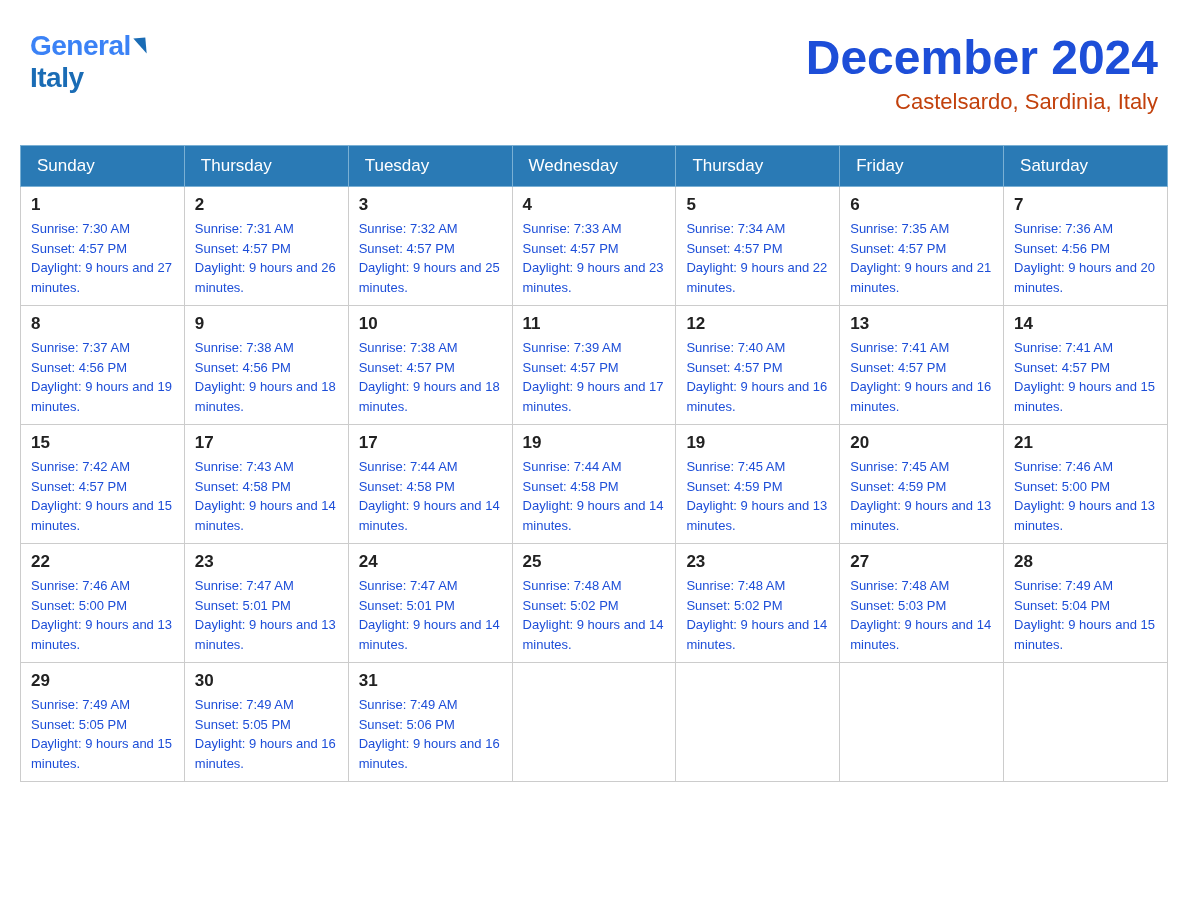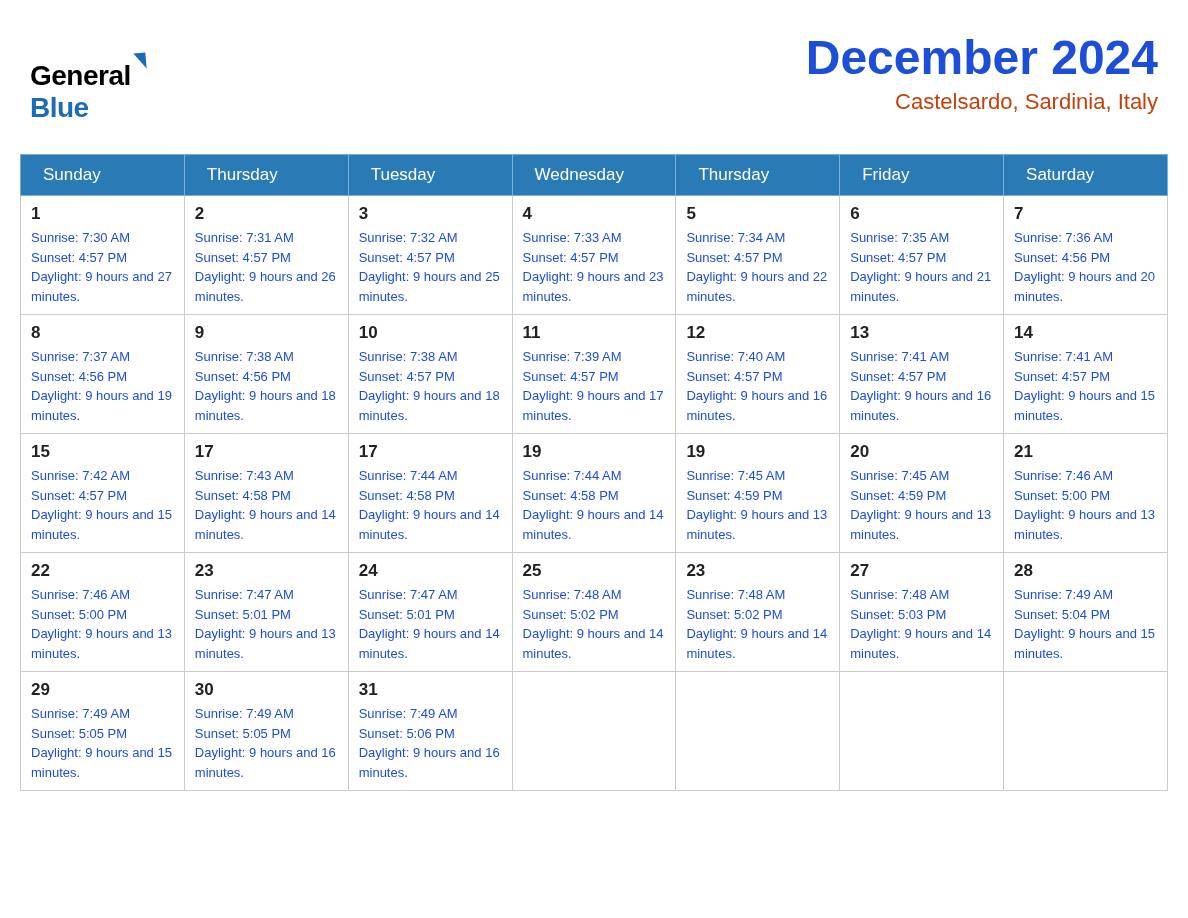--- a/index.html
+++ b/index.html
@@ -18,23 +18,22 @@
       padding: 10px 10px 10px 10px;
     }
     .logo {
       display: flex;
       flex-direction: column;
       align-items: flex-start;
     }
     .logo-general {
       font-size: 28px;
       font-weight: bold;
-      color: #000000;
+      color: #3b82f6;
       letter-spacing: -0.5px;
-      margin-top: 30px;
     }
     .logo-blue {
       font-size: 28px;
       font-weight: bold;
       color: #1a6cb5;
       letter-spacing: -0.5px;
     }
     .logo-line1 {
       display: flex;
       align-items: center;
@@ -55,21 +54,21 @@
     .calendar {
       width: 100%;
       border-collapse: collapse;
       border: 1px solid #aaaaaa;
     }
     .calendar th {
       background-color: #2a7ab5;
       color: #ffffff;
       font-size: 17px;
       font-weight: normal;
-      padding: 10px 22px;
+      padding: 10px 16px;
       text-align: left;
       border: 1px solid #7ab0d4;
     }
     .calendar td {
       border: 1px solid #cccccc;
       vertical-align: top;
       padding: 8px 10px;
       width: 14.28%;
       min-height: 110px;
     }
@@ -97,21 +96,21 @@
 </head>
 <body>
 
 <div class="header">
   <div class="logo">
     <div class="logo-line1">
       <span class="logo-general">General</span>
       <span style="display:inline-block;width:0;height:0;border-left:12px solid transparent;border-right:0;border-top:16px solid #1a6cb5;margin-left:3px;transform:rotate(-5deg);"></span>
     </div>
     <div>
-      <span class="logo-blue">Blue</span>
+      <span class="logo-blue">Italy</span>
     </div>
   </div>
   <div class="title-block">
     <div class="month-title">December 2024</div>
     <div class="location-title">Castelsardo, Sardinia, Italy</div>
   </div>
 </div>
 
 <table class="calendar">
   <thead>

